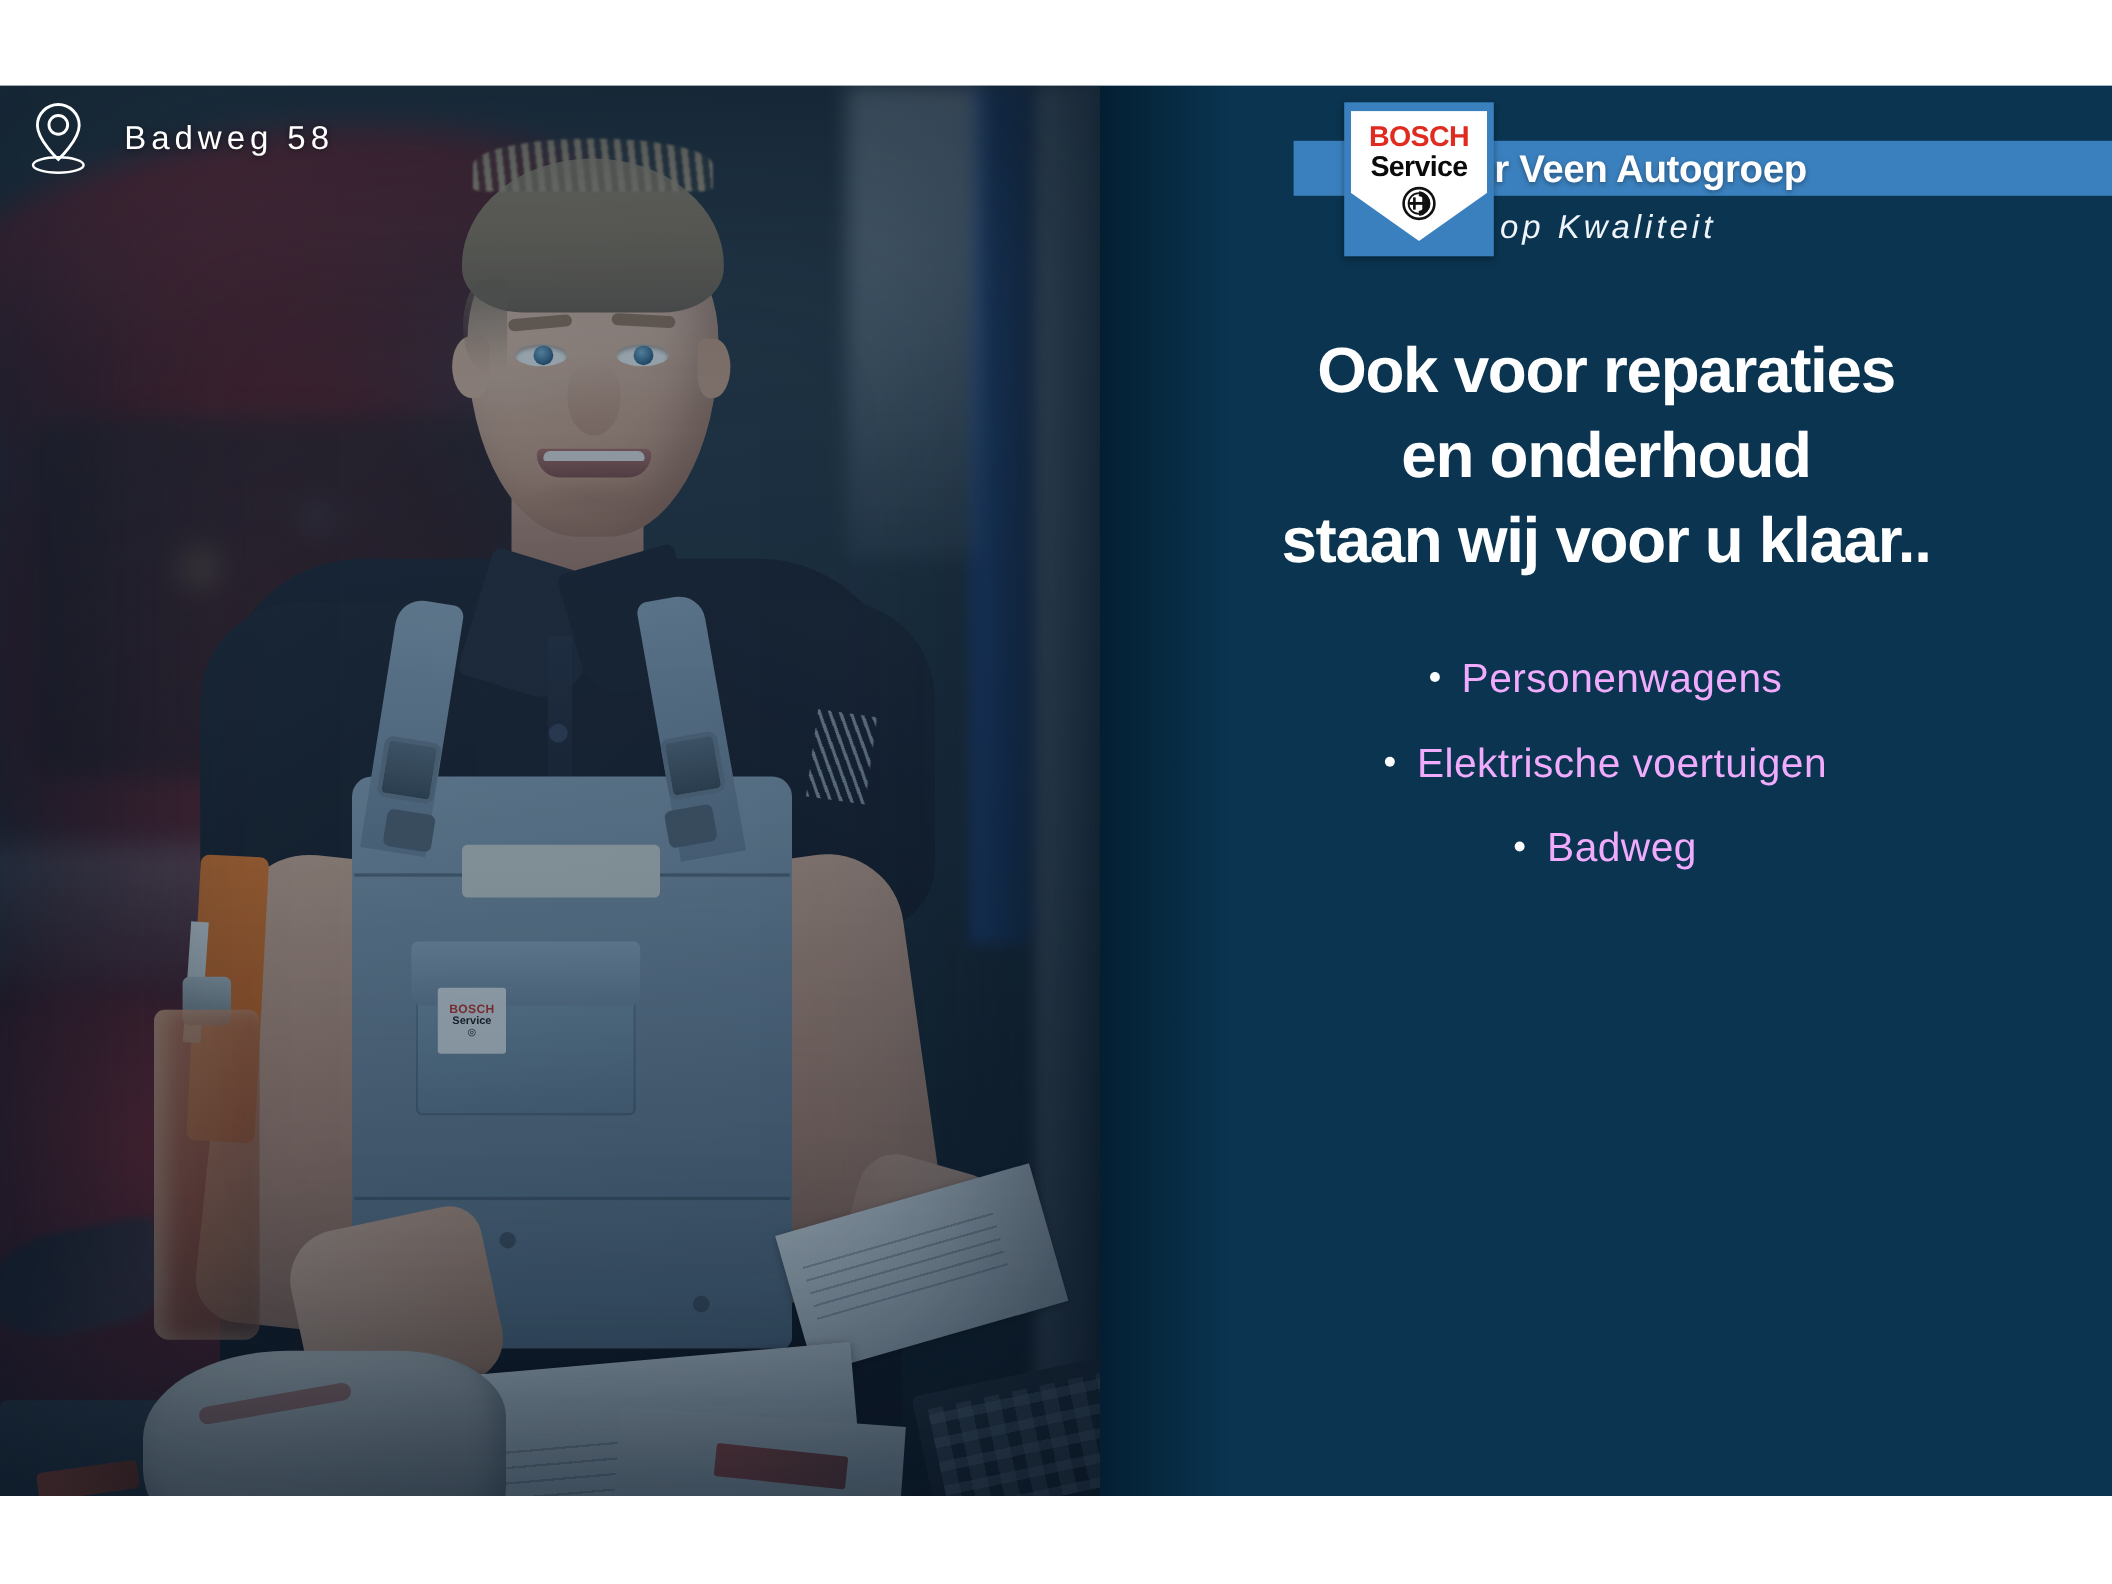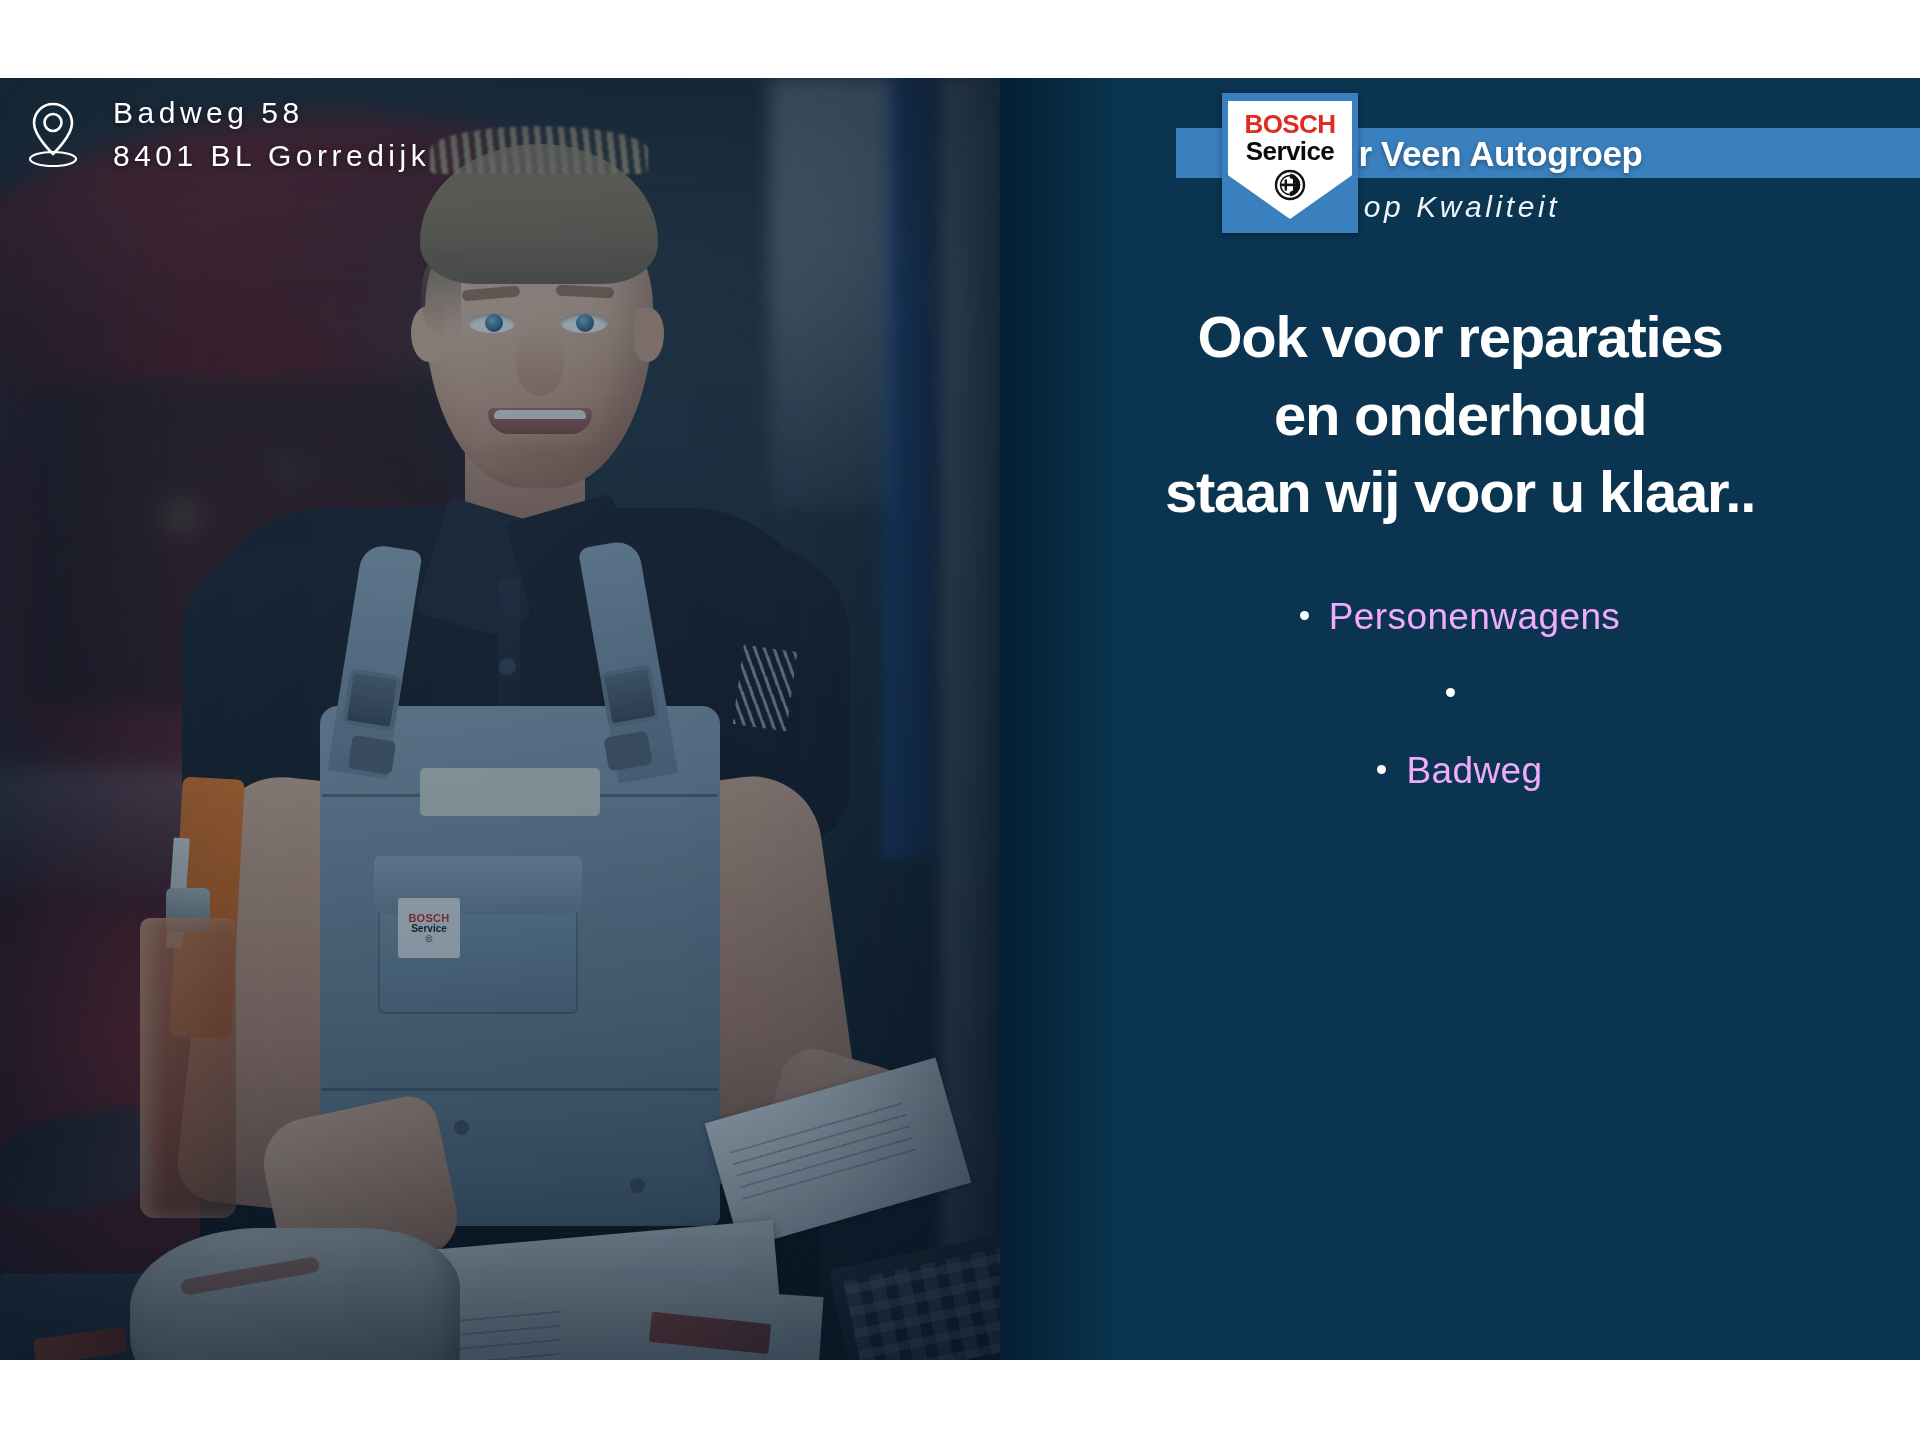--- a/index.html
+++ b/index.html
@@ -595,21 +595,20 @@
     <div class="vignette"></div>
 
     <div id="address">
       <svg id="pin-icon" viewBox="0 0 54 68" fill="none">
         <path d="M27 3C16.5 3 8 11.5 8 22c0 13 19 31 19 31s19-18 19-31C46 11.5 37.5 3 27 3z" stroke="#ffffff" stroke-width="2.6" fill="none"></path>
         <circle cx="27" cy="21.5" r="8.5" stroke="#ffffff" stroke-width="2.6" fill="none"></circle>
         <ellipse cx="27" cy="58" rx="23" ry="7" stroke="#ffffff" stroke-width="2.2" fill="none"></ellipse>
       </svg>
       <div class="lines">
         <div>Badweg 58</div>
-        <div>8401 BL Gorredijk</div>
       </div>
     </div>
   </div>
 
   <div id="right-panel">
 
     <div id="brand-bar"></div>
 
     <div id="bosch-logo">
       <div id="bosch-shield">
@@ -631,19 +630,19 @@
 
     <div id="headline">
       <div>Ook voor reparaties</div>
       <div>en onderhoud</div>
       <div>staan wij voor u klaar..</div>
     </div>
 
     <div id="bullets">
       <ul>
         <li><span class="dot"></span><span>Personenwagens</span></li>
-        <li><span class="dot"></span></li>
+        <li><span class="dot"></span><span>Elektrische voertuigen</span></li>
         <li><span class="dot"></span><span>Badweg</span></li>
       </ul>
     </div>
 
   </div>
 </div>
 
 </body></html>

